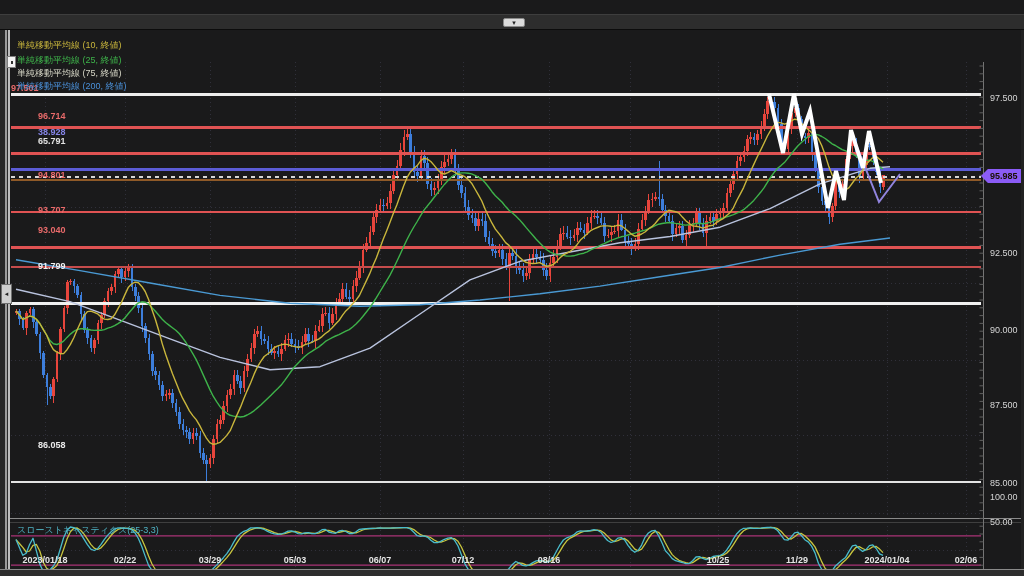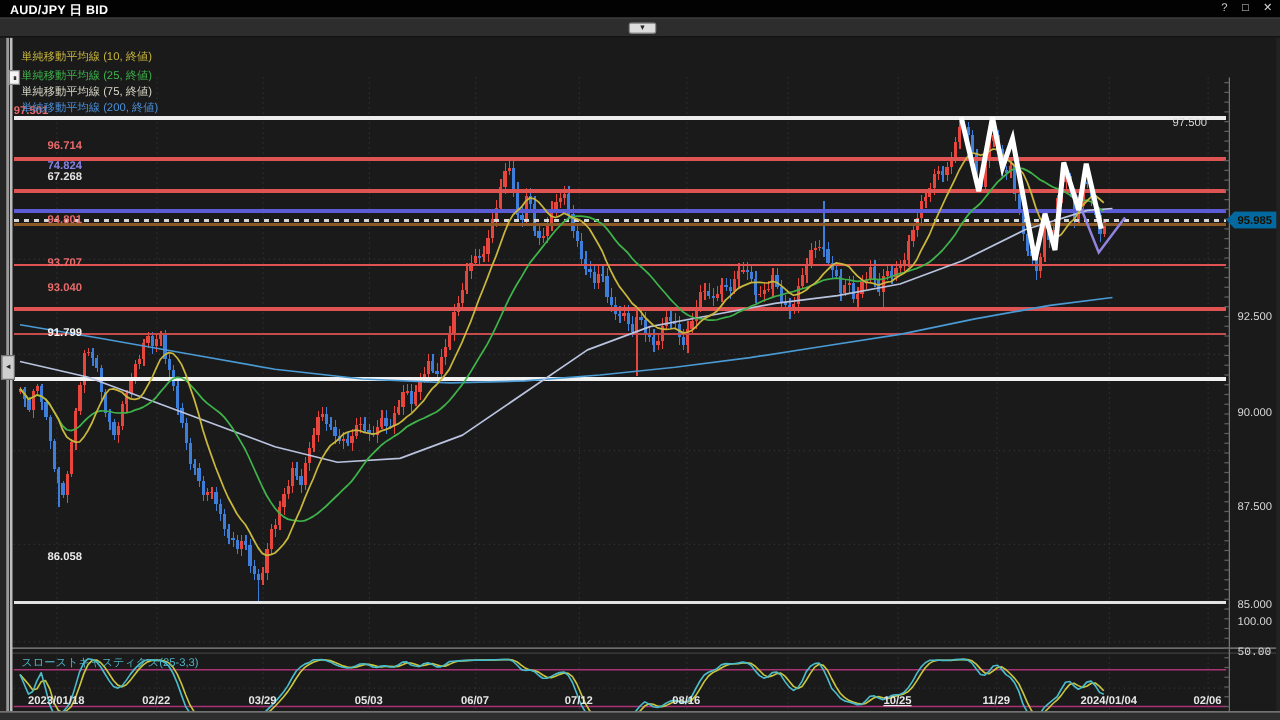--- a/index.html
+++ b/index.html
@@ -11,47 +11,39 @@
   #win-controls { position:absolute; right:6px; top:1px; color:#cfcfcf; font-size:9px; z-index:10; }
   #win-controls span { display:inline-block; margin-left:9px; cursor:default; }
   #toolbar { position:absolute; left:0; top:14px; width:1024px; height:16px; background:#2d2d2d; border-top:1px solid #3e3e3e; border-bottom:1px solid #0c0c0c; z-index:9; }
   #toolbar-btn { position:absolute; left:503px; top:3px; width:22px; height:9px; background:#dcdcdc; border:1px solid #8a8a8a; border-radius:2px; font-size:7px; line-height:7px; text-align:center; color:#222; }
   #chart-area { position:absolute; left:0; top:30px; width:1024px; height:546px; background:#1a1a1b; }
   #plot-svg { position:absolute; left:0; top:0; width:1024px; height:576px; z-index:1; pointer-events:none; }
   .lbl { position:absolute; font-size:9px; line-height:10px; white-space:nowrap; z-index:4; }
   .yaxis-lbl { color:#d6d6d6; }
   .xaxis-lbl { color:#e6e6e6; font-weight:bold; width:64px; text-align:center; }
   .legend-item { position:absolute; left:17px; font-size:9px; line-height:13px; white-space:nowrap; z-index:5; }
-  #badge { position:absolute; left:981px; top:139px; width:43px; height:14px; background:#0369a1;
+  #badge { position:absolute; left:981px; top:139px; width:43px; height:14px; background:#8b5cf6;
            clip-path:polygon(0 50%,16% 0,100% 0,100% 100%,16% 100%);
            color:#1a1000; font-size:9px; font-weight:bold; line-height:14px; padding-left:9px; z-index:6; }
   #sub-label { position:absolute; left:17px; top:494px; font-size:9px; color:#4fb3c4; z-index:5; }
   #left-frame { position:absolute; left:0; top:30px; width:5px; height:539px; background:#262626; z-index:7; }
   #left-splitter { position:absolute; left:5px; top:30px; width:5px; height:539px;
                    background:linear-gradient(90deg,#9a9a9a 0 2px,#2a2a2a 2px 3px,#bdbdbd 3px 5px); z-index:7; }
   #pane-scroll-btn { position:absolute; left:1px; top:284px; width:11px; height:20px; background:#cfcfcf;
                      border:1px solid #6f6f6f; z-index:8; font-size:7px; line-height:18px; text-align:center; color:#222; }
   #anchor-handle { position:absolute; left:7px; top:56px; width:9px; height:12px; background:#f4f4f4; border:1px solid #808080; z-index:8; }
   #anchor-handle:after { content:""; position:absolute; left:3px; top:4px; width:2px; height:3px; background:#333; }
   #bottom-frame { position:absolute; left:0; top:569px; width:1024px; height:7px; background:#2e2e2e; border-top:1px solid #8a8a8a; z-index:7; }
   #right-frame { position:absolute; left:1021px; top:30px; width:3px; height:546px; background:#222; z-index:7; }
 </style>
 </head>
 <body>
 
 <div id="window">
 
-  <div id="titlebar">
-    <span id="window-title">AUD/JPY 日 BID</span>
-    <span id="win-controls">
-      <span>?</span>
-      <span>□</span>
-      <span>✕</span>
-    </span>
-  </div>
 
   <div id="toolbar">
     <div id="toolbar-btn">
       <span>▾</span>
     </div>
   </div>
 
   <div id="chart-area">
     <svg id="plot-svg" viewBox="0 0 1024 576">
         <defs>
@@ -807,35 +799,35 @@
       </svg>
     <div id="legend">
         <div class="legend-item" style="top: 9px; color: rgb(201, 182, 60);">単純移動平均線 (10, 終値)</div>
         <div class="legend-item" style="top: 24px; color: rgb(62, 179, 74);">単純移動平均線 (25, 終値)</div>
         <div class="legend-item" style="top: 37px; color: rgb(216, 216, 200);">単純移動平均線 (75, 終値)</div>
         <div class="legend-item" style="top: 50px; color: rgb(74, 144, 217);">単純移動平均線 (200, 終値)</div>
       </div>
     <div id="overlays">
         <div style="position: absolute; left: 11px; top: 53px; font-size: 9px; font-weight: bold; color: rgb(232, 106, 106); z-index: 4;">97.501</div>
         <div style="position: absolute; left: 38px; top: 81px; font-size: 9px; font-weight: bold; color: rgb(232, 106, 106); z-index: 4;">96.714</div>
-        <div style="position: absolute; left: 38px; top: 97px; font-size: 9px; font-weight: bold; color: rgb(133, 133, 232); z-index: 4;">74.824</div>
-        <div style="position: absolute; left: 38px; top: 106px; font-size: 9px; font-weight: bold; color: rgb(226, 226, 226); z-index: 4;">67.268</div>
+        <div style="position: absolute; left: 38px; top: 97px; font-size: 9px; font-weight: bold; color: rgb(133, 133, 232); z-index: 4;">38.928</div>
+        <div style="position: absolute; left: 38px; top: 106px; font-size: 9px; font-weight: bold; color: rgb(226, 226, 226); z-index: 4;">65.791</div>
         <div style="position: absolute; left: 38px; top: 140px; font-size: 9px; font-weight: bold; color: rgb(232, 106, 106); z-index: 4;">94.801</div>
         <div style="position: absolute; left: 38px; top: 175px; font-size: 9px; font-weight: bold; color: rgb(232, 106, 106); z-index: 4;">93.707</div>
         <div style="position: absolute; left: 38px; top: 195px; font-size: 9px; font-weight: bold; color: rgb(232, 106, 106); z-index: 4;">93.040</div>
         <div style="position: absolute; left: 38px; top: 231px; font-size: 9px; font-weight: bold; color: rgb(243, 243, 243); z-index: 4;">91.799</div>
         <div style="position: absolute; left: 38px; top: 410px; font-size: 9px; font-weight: bold; color: rgb(234, 234, 234); z-index: 4;">86.058</div>
-        <div class="lbl yaxis-lbl" style="position: absolute; left: 938px; top: 63px;">97.500</div>
+        <div class="lbl yaxis-lbl" style="position: absolute; left: 990px; top: 63px;">97.500</div>
         <div class="lbl yaxis-lbl" style="position: absolute; left: 990px; top: 142px;">95.000</div>
         <div class="lbl yaxis-lbl" style="position: absolute; left: 990px; top: 218px;">92.500</div>
         <div class="lbl yaxis-lbl" style="position: absolute; left: 990px; top: 295px;">90.000</div>
         <div class="lbl yaxis-lbl" style="position: absolute; left: 990px; top: 370px;">87.500</div>
         <div class="lbl yaxis-lbl" style="position: absolute; left: 990px; top: 448px;">85.000</div>
         <div class="lbl yaxis-lbl" style="position: absolute; left: 990px; top: 462px; text-align: right;">100.00</div>
-        <div class="lbl yaxis-lbl" style="position: absolute; left: 990px; top: 487px; font-family: Liberation Mono, monospace;">50.00</div>
+        <div class="lbl yaxis-lbl" style="position: absolute; left: 990px; top: 487px;">50.00</div>
         <div class="lbl yaxis-lbl" style="position: absolute; left: 990px; top: 540px; text-align: center;">0.00</div>
         <div class="lbl xaxis-lbl" style="position: absolute; left: 13px; top: 525px; text-align: center;">2023/01/18</div>
         <div class="lbl xaxis-lbl" style="position: absolute; left: 93px; top: 525px;">02/22</div>
         <div class="lbl xaxis-lbl" style="position: absolute; left: 178px; top: 525px;">03/29</div>
         <div class="lbl xaxis-lbl" style="position: absolute; left: 263px; top: 525px;">05/03</div>
         <div class="lbl xaxis-lbl" style="position: absolute; left: 348px; top: 525px;">06/07</div>
         <div class="lbl xaxis-lbl" style="position: absolute; left: 431px; top: 525px;">07/12</div>
         <div class="lbl xaxis-lbl" style="position: absolute; left: 517px; top: 525px;">08/16</div>
         <div class="lbl xaxis-lbl" style="position: absolute; left: 598px; top: 525px; margin-top: 32px;">09/20</div>
         <div class="lbl xaxis-lbl" style="position: absolute; left: 686px; top: 525px; text-decoration: underline;">10/25</div>

